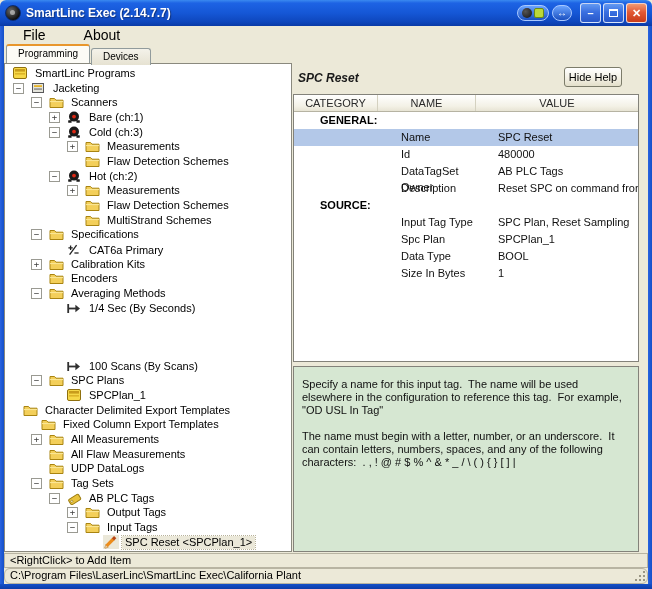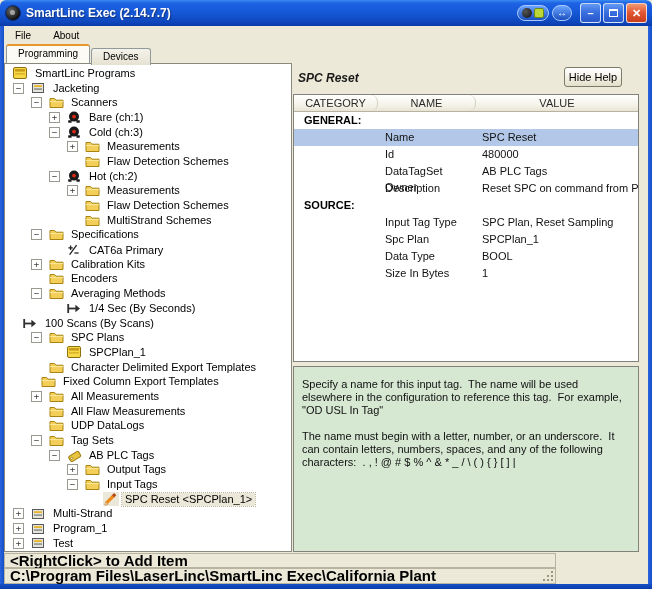--- a/index.html
+++ b/index.html
@@ -51,21 +51,21 @@
     cursor:default;
   }
   .winbtn.close { background:linear-gradient(180deg,#f09a72 0%,#e25935 45%,var(--close-red,#c83c1a) 100%); }
   .winbtn .maxglyph { display:inline-block; width:9px; height:8px; border:1px solid #fff; border-top:2px solid #fff; margin-top:5px; }
 
   
   .menubar {
     position:absolute; left:4px; top:26px; width:644px; height:18px;
     background:var(--face,#ece9d8); display:flex; align-items:center; z-index:4;
   }
-  .menu-item { font-size:10px; padding:2px 11px; color:#000; }
+  .menu-item { font-size:14px; padding:2px 19px; color:#000; }
 
   
   .tabbar {
     position:absolute; left:4px; top:44px; width:644px; height:19px;
     display:flex; align-items:flex-end; padding-left:2px; z-index:4;
   }
   .tab {
     font-size:10px; padding:2px 11px 3px 11px; border:1px solid #919b9c; border-bottom:none;
     border-radius:3px 3px 0 0; background:linear-gradient(180deg,#f4f2ea,#e6e2d2); color:#000;
     margin-right:1px; position:relative; top:2px; height:17px; line-height:12px;
@@ -100,46 +100,45 @@
     position:absolute; right:21px; top:5px; width:58px; height:20px;
     background:linear-gradient(180deg,#ffffff,#f2efe2 60%,#e3dfca);
     border:1px solid #7c7c6a; border-radius:3px; font-size:11px; color:#000;
     font-family:"Liberation Sans", sans-serif;
   }
   .prop-grid {
     position:absolute; left:2px; top:32px; width:346px; height:268px;
     background:#fff; border:1px solid #83827a; overflow:hidden;
   }
   .grid-header { display:flex; height:17px; background:linear-gradient(180deg,#ffffff,#f3f1e6 70%,#e7e4d4); border-bottom:1px solid #b6b3a2; }
-  .gh-cell { font-size:11px; color:#2a2a2a; text-align:center; line-height:16px; border-right:1px solid #d4d1c0;border-radius:7px; }
+  .gh-cell { font-size:11px; color:#2a2a2a; text-align:center; line-height:16px; border-right:1px solid #d4d1c0; }
   .gh-cat { width:84px; } .gh-name { width:98px; } .gh-val { flex:1; border-right:none; }
-  .grid-row { display:flex; height:17px; font-size:11px; line-height:16px; color:#111; }
+  .grid-row { display:flex; height:17px; font-size:11px; line-height:16px; color:#111;padding-left:16px; }
   .grid-row.selected { background:var(--selection-blue,#b3c8e8); }
   .gc-cat { width:84px; padding-left:10px; font-weight:bold; color:#000; }
   .gc-name { width:98px; padding-left:7px; }
   .gc-val { flex:1; padding-left:6px; white-space:nowrap; overflow:hidden; }
 
   .help-panel {
     position:absolute; left:2px; top:304px; width:346px; height:186px;
     background:var(--help-green,#d6e7d2); border:1px solid #83827a;
     padding:5px 8px; font-size:11px; color:#111; line-height:13px;
   }
   .help-panel p { white-space:pre-wrap; margin:6px 0 13px 0; }
   .help-panel p:last-child { margin:0; }
 
   
   .statusbar {
-    position:absolute; left:4px; width:552px; height:15px;
+    position:absolute; left:4px; width:644px; height:15px;
     background:var(--face,#ece9d8); border:1px solid #b8b4a2;
-    font-size:15px; line-height:13px; padding-left:5px; color:#000; z-index:4;
+    font-size:11px; line-height:13px; padding-left:5px; color:#000; z-index:4;
     white-space:nowrap;
-    font-weight:bold;
   }
   .status1 { top:553px; }
-  .status2 { top:568px; height:16px; }
+  .status2 { top:568px; height:16px;border-radius:6px; }
   .grip {
     position:absolute; right:1px; bottom:1px; width:13px; height:13px;
     background:
       radial-gradient(circle 1px at 11px 11px,#9a9684 99%,transparent),
       radial-gradient(circle 1px at 11px 7px,#9a9684 99%,transparent),
       radial-gradient(circle 1px at 7px 11px,#9a9684 99%,transparent),
       radial-gradient(circle 1px at 11px 3px,#9a9684 99%,transparent),
       radial-gradient(circle 1px at 7px 7px,#9a9684 99%,transparent),
       radial-gradient(circle 1px at 3px 11px,#9a9684 99%,transparent);
   }
@@ -374,21 +373,21 @@
         <span class="exp-slot"></span>
         <span class="tree-icon">
           <svg width="14" height="11" viewBox="0 0 14 11">
             <path d="M1.2 1 L1.2 10" stroke="#303030" stroke-width="1.8"></path>
             <path d="M2 5.5 L9.5 5.5" stroke="#303030" stroke-width="1.8"></path>
             <path d="M8.4 1.8 L13 5.5 L8.4 9.2 Z" fill="#303030"></path>
           </svg>
         </span>
         <span class="tree-label">1/4 Sec  (By Seconds)</span>
       </div>
-      <div class="tree-row" style="">
+      <div class="tree-row" style="padding-left: 44px; margin-top: 43px;">
         <span class="exp-slot"></span>
         <span class="tree-icon">
           <svg width="14" height="11" viewBox="0 0 14 11">
             <path d="M1.2 1 L1.2 10" stroke="#303030" stroke-width="1.8"></path>
             <path d="M2 5.5 L9.5 5.5" stroke="#303030" stroke-width="1.8"></path>
             <path d="M8.4 1.8 L13 5.5 L8.4 9.2 Z" fill="#303030"></path>
           </svg>
         </span>
         <span class="tree-label">100 Scans  (By Scans)</span>
       </div>
@@ -408,21 +407,21 @@
         <span class="exp-slot"></span>
         <span class="tree-icon">
           <svg width="14" height="12" viewBox="0 0 14 12">
             <rect x="0.5" y="0.5" width="13" height="11" rx="1.5" fill="#f6d848" stroke="#8f700e"></rect>
             <rect x="2" y="2" width="10" height="2.6" fill="#c89c1c"></rect>
             <rect x="2" y="6" width="10" height="1.6" fill="#dcb428"></rect>
           </svg>
         </span>
         <span class="tree-label">SPCPlan_1</span>
       </div>
-      <div class="tree-row" style="padding-left: 26px;">
+      <div class="tree-row" style="">
         <span class="exp-slot"></span>
         <span class="tree-icon">
           <svg width="15" height="13" viewBox="0 0 15 13">
             <path d="M1 11.5 L1 2.5 L5.5 2.5 L7 4.2 L14 4.2 L14 11.5 Z" fill="#f3cf5a" stroke="#a98411"></path>
             <path d="M1 5.6 L14 5.6" stroke="#fbe89a"></path>
           </svg>
         </span>
         <span class="tree-label">Character Delimited Export Templates</span>
       </div>
       <div class="tree-row" style="padding-left: 18px;">

